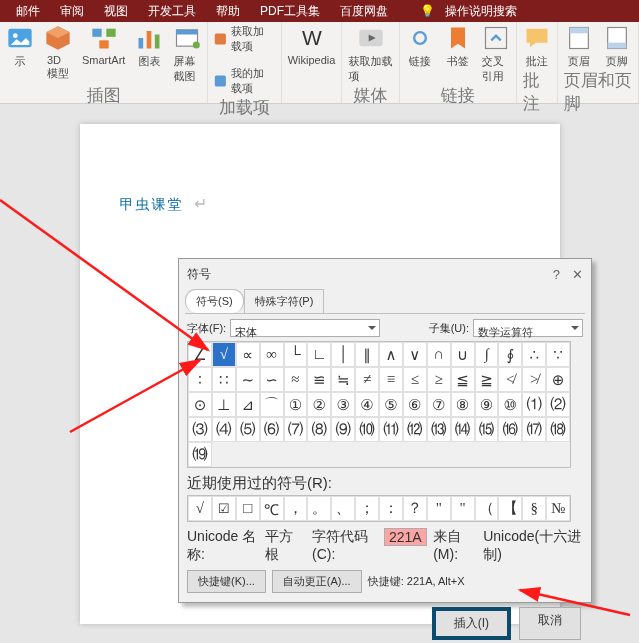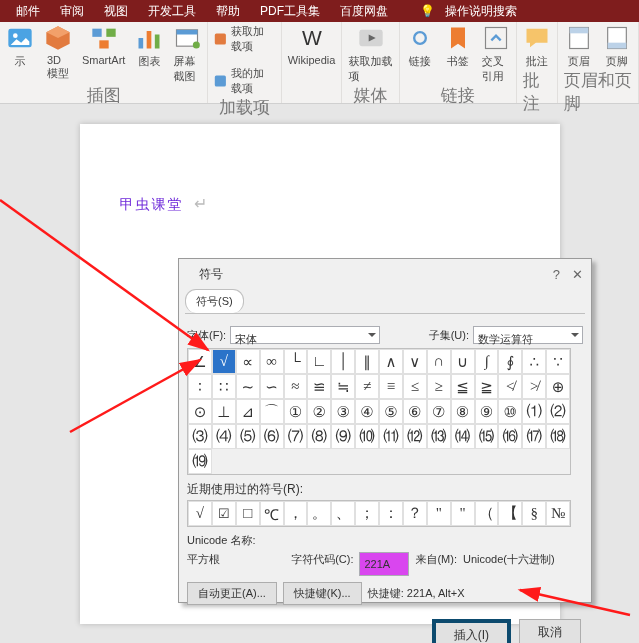--- a/index.html
+++ b/index.html
@@ -16,53 +16,53 @@
 .ctl { display: flex; flex-direction: column; align-items: center; font-size: 11px; color: #4b4b4b; gap: 2px; cursor: pointer; }
 .ctl .ic { width: 22px; height: 22px; }
 .ctl.big .ic { width: 28px; height: 28px; }
 .ctl span { font-size: 11px; }
 .group .glabel { font-size: 17px; color: #7a7a7a; padding-bottom: 2px; }
 .mini { display: flex; align-items: center; gap: 4px; font-size: 11px; color: #4b4b4b; cursor: pointer; }
 
 
 .docarea { background: #e6e6e6; height: 540px; display: flex; justify-content: center; padding-top: 20px; }
 .page { background: #fff; width: 480px; height: 500px; box-shadow: 0 0 6px rgba(0,0,0,.2); position: relative; padding: 70px 40px; }
-.page .txt { font-size: 14px; color: #6d28d9; letter-spacing: 2px; }
+.page .txt { font-size: 14px; color: #0369a1; letter-spacing: 2px; }
 
 
 .dlg { position: absolute; left: 178px; top: 258px; width: 414px; height: 345px; background: #f0f0f0; border: 1px solid #9a9a9a; box-shadow: 4px 4px 4px rgba(0,0,0,.25); font-size: 12px; color: #333; }
-.dlg .title { height: 30px; display: flex; align-items: center; justify-content: space-between; padding: 0 8px; margin-left: 12px; }
+.dlg .title { height: 30px; display: flex; align-items: center; justify-content: space-between; padding: 0 8px; }
 .dlg .title .ttext { font-size: 12px; }
 .dlg .title .tbtns { display: flex; gap: 12px; font-size: 13px; color: #666; }
 .dlg .title .tbtns span { cursor: pointer; }
 
 .dlg .tabsbar { display: flex; padding: 0 6px; gap: 0; }
 .dlg .tabsbar .dtab { padding: 4px 10px; border: 1px solid #c0c0c0; border-bottom: none; background: #f0f0f0; font-size: 11px; cursor: pointer; }
 .dlg .tabsbar .dtab.active { background: #fff; border-radius: 11px; }
 
 .dlg .pane { border-top: 1px solid #c0c0c0; margin: 0 6px -1px 6px; background: #fff; }
-.dlg .inner { padding: 6px 8px; margin-top: 7px; }
+.dlg .inner { padding: 6px 8px; }
 
 .selrow { display: flex; align-items: center; gap: 4px; margin-bottom: 4px; font-size: 11px; }
 .selrow label { white-space: nowrap; }
 .selrow .sel { border: 1px solid #abadb3; background: #fff; height: 18px; padding: 8px 18px 0 4px; position: relative; font-size: 11px; display: flex; align-items: center; }
 .selrow .sel::after { content: ""; position: absolute; right: 3px; top: 6px; border: 4px solid transparent; border-top-color: #555; }
 
 .grid { display: grid; grid-template-columns: repeat(16, 1fr); gap: 0; border: 1px solid #bfbfbf; width: 384px; }
 .grid .cell { border: 1px solid #e0e0e0; height: 25px; display: flex; align-items: center; justify-content: center; font-size: 15px; font-family: "Cambria Math", "Times New Roman", serif; cursor: pointer; background: #fff; }
 .grid .cell.sel { background: #2b73c9; color: #fff; }
 
-.reclabel { margin: 6px 0 2px 0; font-size: 12px; }
+.reclabel { margin: 6px 0 2px 0; font-size: 15px; }
 .recgrid { display: grid; grid-template-columns: repeat(16, 1fr); border: 1px solid #bfbfbf; width: 384px; }
 .recgrid .cell { border: 1px solid #e0e0e0; height: 25px; display: flex; align-items: center; justify-content: center; font-size: 15px; font-family: "Cambria Math", "Times New Roman", serif; cursor: pointer; background: #fff; }
 .recgrid .cell.check { font-size: 13px; }
 
-.meta { margin-top: 6px; font-size: 11px; display: flex; flex-direction: column; gap: 4px; }
+.meta { margin-top: 6px; font-size: 14px; display: flex; flex-direction: row; gap: 4px; }
 .meta .mrow { display: flex; gap: 6px; }
-.meta .inbox { border: 1px solid #abadb3; background: #d946ef; height: 24px; padding: 0 4px; display: inline-flex; align-items: center; }
+.meta .inbox { border: 1px solid #abadb3; background: #fca5a5; height: 18px; padding: 0 4px; display: inline-flex; align-items: center; }
 
 .btnrow { display: flex; align-items: center; gap: 6px; margin-top: 6px; font-size: 11px; }
 .btnrow .btn { border: 1px solid #adadad; background: #e1e1e1; padding: 3px 10px; cursor: pointer; }
 
 .dlg .foot { display: flex; justify-content: flex-end; gap: 8px; padding: 8px 10px 8px 0; }
 .dlg .foot .btn { border: 1px solid #adadad; background: #e1e1e1; padding: 4px 18px; font-size: 12px; cursor: pointer; }
 .dlg .foot .btn.primary { border: 4px solid #0c4a6e; }
 
 
 .arrow-layer { position: absolute; left: 0; top: 0; pointer-events: none; }
@@ -242,20 +242,21 @@
   <div class="title">
     <span class="ttext">符号</span>
     <div class="tbtns">
       <span>?</span>
       <span>✕</span>
     </div>
   </div>
 
   <div class="tabsbar">
     <div class="dtab active">符号(S)</div>
+    <div class="dtab">特殊字符(P)</div>
   </div>
   <div class="pane"></div>
 
   <div class="inner">
     <div class="selrow">
       <label>字体(F):</label>
       <div class="sel" style="width:150px">
           <span>宋体</span>
         </div>
       <div style="flex:1"></div>
@@ -359,22 +360,22 @@
         <span>平方根</span>
         <div style="flex:1"></div>
         <span>字符代码(C):</span>
         <span class="inbox" style="width:50px">221A</span>
         <span>来自(M):</span>
         <div class="sel" style="width:120px"><span>Unicode(十六进制)</span></div>
       </div>
     </div>
 
     <div class="btnrow">
+      <div class="btn">快捷键(K)...</div>
       <div class="btn">自动更正(A)...</div>
-      <div class="btn">快捷键(K)...</div>
       <span>快捷键: 221A, Alt+X</span>
     </div>
   </div>
 
   <div class="foot">
     <div class="btn primary">插入(I)</div>
     <div class="btn">取消</div>
   </div>
 </div>
 

